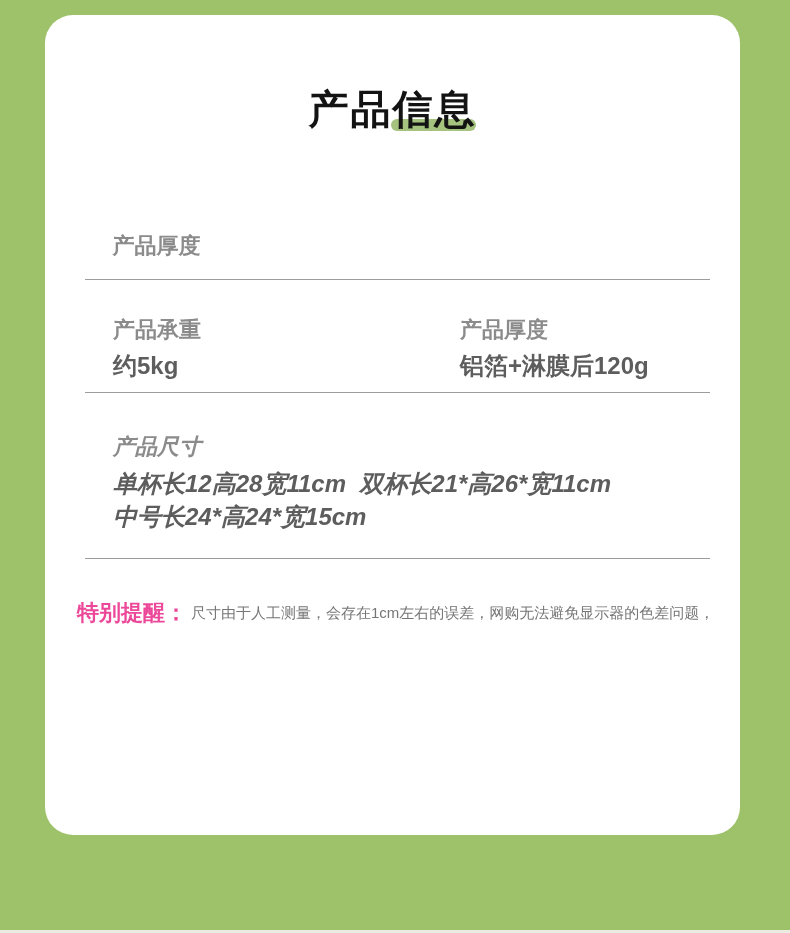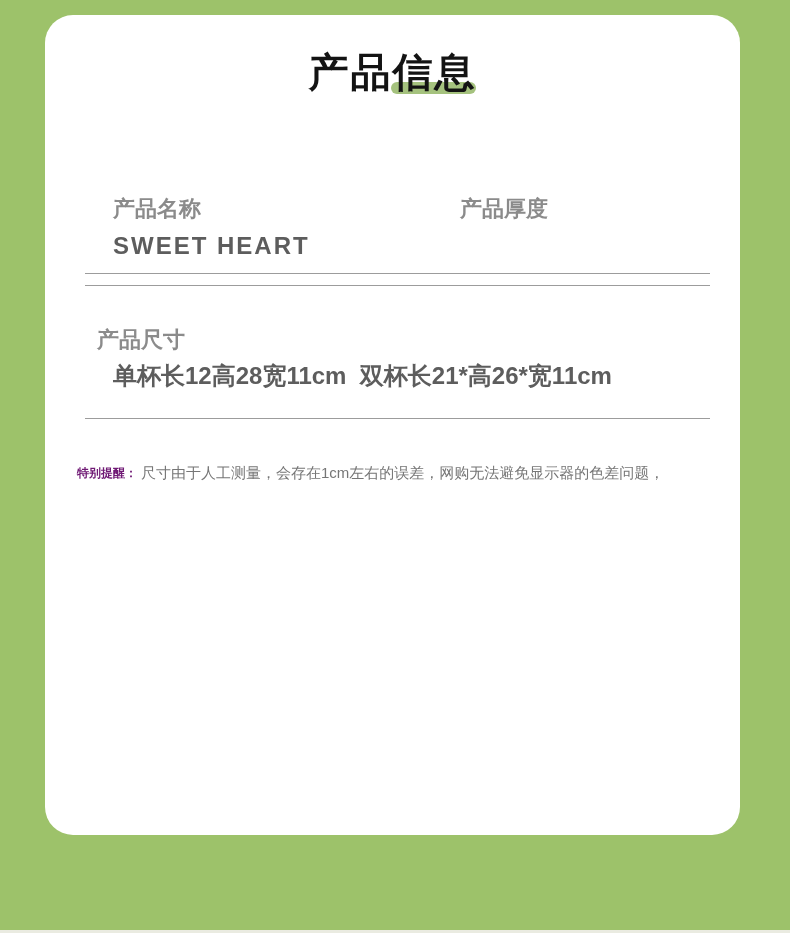--- a/index.html
+++ b/index.html
@@ -12,21 +12,21 @@
 
   .card {
     position: absolute;
     left: 45px; top: 15px;
     width: 695px; height: 820px;
     background: #ffffff;
     border-radius: 28px;
   }
 
   
-  .title-wrap { margin-top: 34px; text-align: center; }
+  .title-wrap { margin-top: 71px; text-align: center; }
   .title-inner { position: relative; display: inline-block; }
   .title-text {
     position: relative; z-index: 1;
     font-size: 40px; font-weight: 900;
     letter-spacing: 2px;
     color: #131313;
     line-height: 1.15;
   }
   .title-highlight {
     position: absolute; z-index: 0;
@@ -59,34 +59,34 @@
     border: none;
     border-top: 1px solid #9c9c9c;
     margin-left: 40px;
     margin-right: 30px;
   }
   .divider-1 { margin-top: 12px; }
   .divider-2 { margin-top: 11px; }
   .divider-3 { margin-top: 26px; }
 
   
-  .size-section { margin-top: 40px; padding-left: 52px; }
-  .size-line { white-space: pre-wrap; margin-left: 16px; }
+  .size-section { margin-top: 40px; padding-left: 68px; font-style: italic; }
+  .size-line { white-space: pre-wrap; }
   .size-line + .size-line { margin-top: 2px; }
 
   
   .notice {
     display: flex;
     margin-top: 40px;
     padding-left: 32px;
     align-items: flex-start;
   }
   .notice-label {
-    font-size: 12px; font-weight: bold;
-    color: #701a75;
+    font-size: 22px; font-weight: bold;
+    color: #ec4899;
     line-height: 28px;
     white-space: nowrap;
     margin-right: 4px;
     text-align: center;
   }
   .notice-body {
     font-size: 15px;
     color: #767676;
     line-height: 28px;
   }
@@ -104,37 +104,44 @@
 <div class="card">
 
   <div class="title-wrap">
     <span class="title-inner">
       <span class="title-highlight"></span>
       <span class="title-text">产品信息</span>
     </span>
   </div>
 
   <div class="spec-row row-1">
-    <div class="spec-col">
-      <div class="spec-label">产品名称</div>
-      <div class="spec-value latin-value">SWEET HEART</div>
-    </div>
     <div class="spec-col right">
       <div class="spec-label">产品厚度</div>
     </div>
   </div>
 
   <hr class="divider divider-1">
 
+  <div class="spec-row row-2">
+    <div class="spec-col">
+      <div class="spec-label">产品承重</div>
+      <div class="spec-value">约5kg</div>
+    </div>
+    <div class="spec-col right">
+      <div class="spec-label">产品厚度</div>
+      <div class="spec-value">铝箔+淋膜后120g</div>
+    </div>
+  </div>
 
   <hr class="divider divider-2">
 
   <div class="size-section">
     <div class="spec-label">产品尺寸</div>
     <div class="spec-value size-line">单杯长12高28宽11cm  双杯长21*高26*宽11cm</div>
+    <div class="spec-value size-line">中号长24*高24*宽15cm</div>
   </div>
 
   <hr class="divider divider-3">
 
   <div class="notice">
     <span class="notice-label">特别提醒：</span>
     <div class="notice-body">
       <div>尺寸由于人工测量，会存在1cm左右的误差，网购无法避免显示器的色差问题，</div>
     </div>
   </div>

